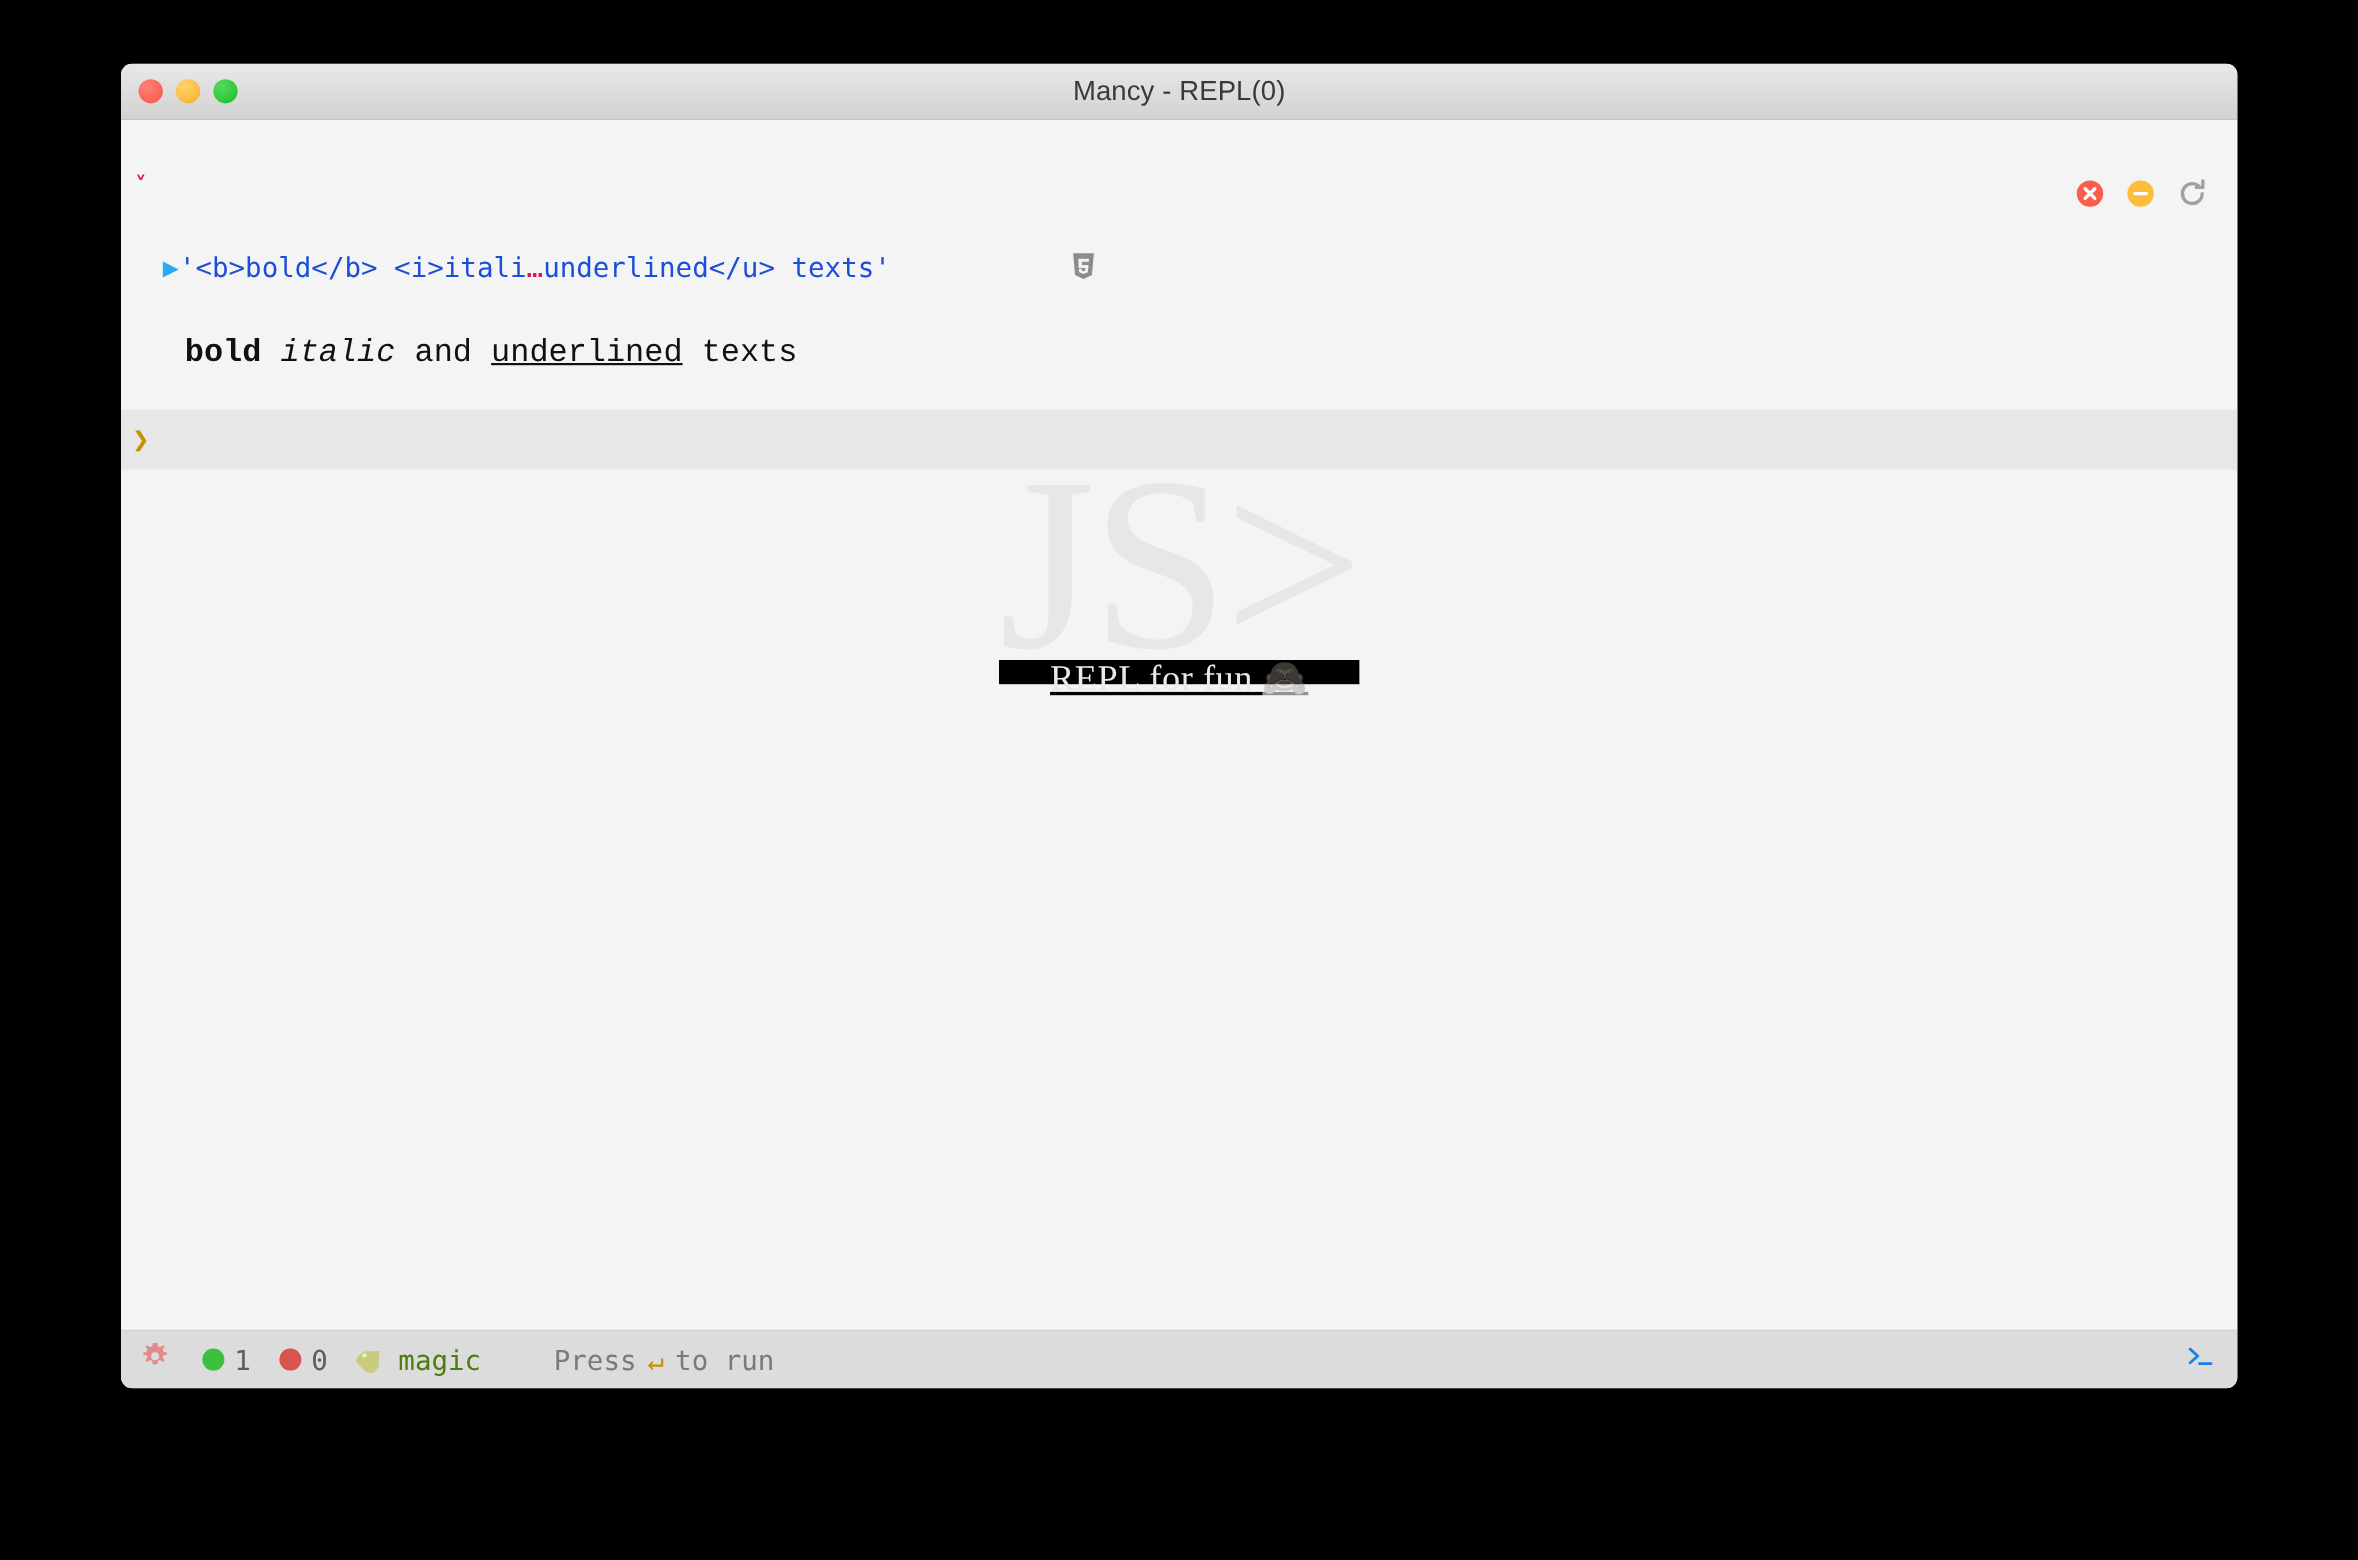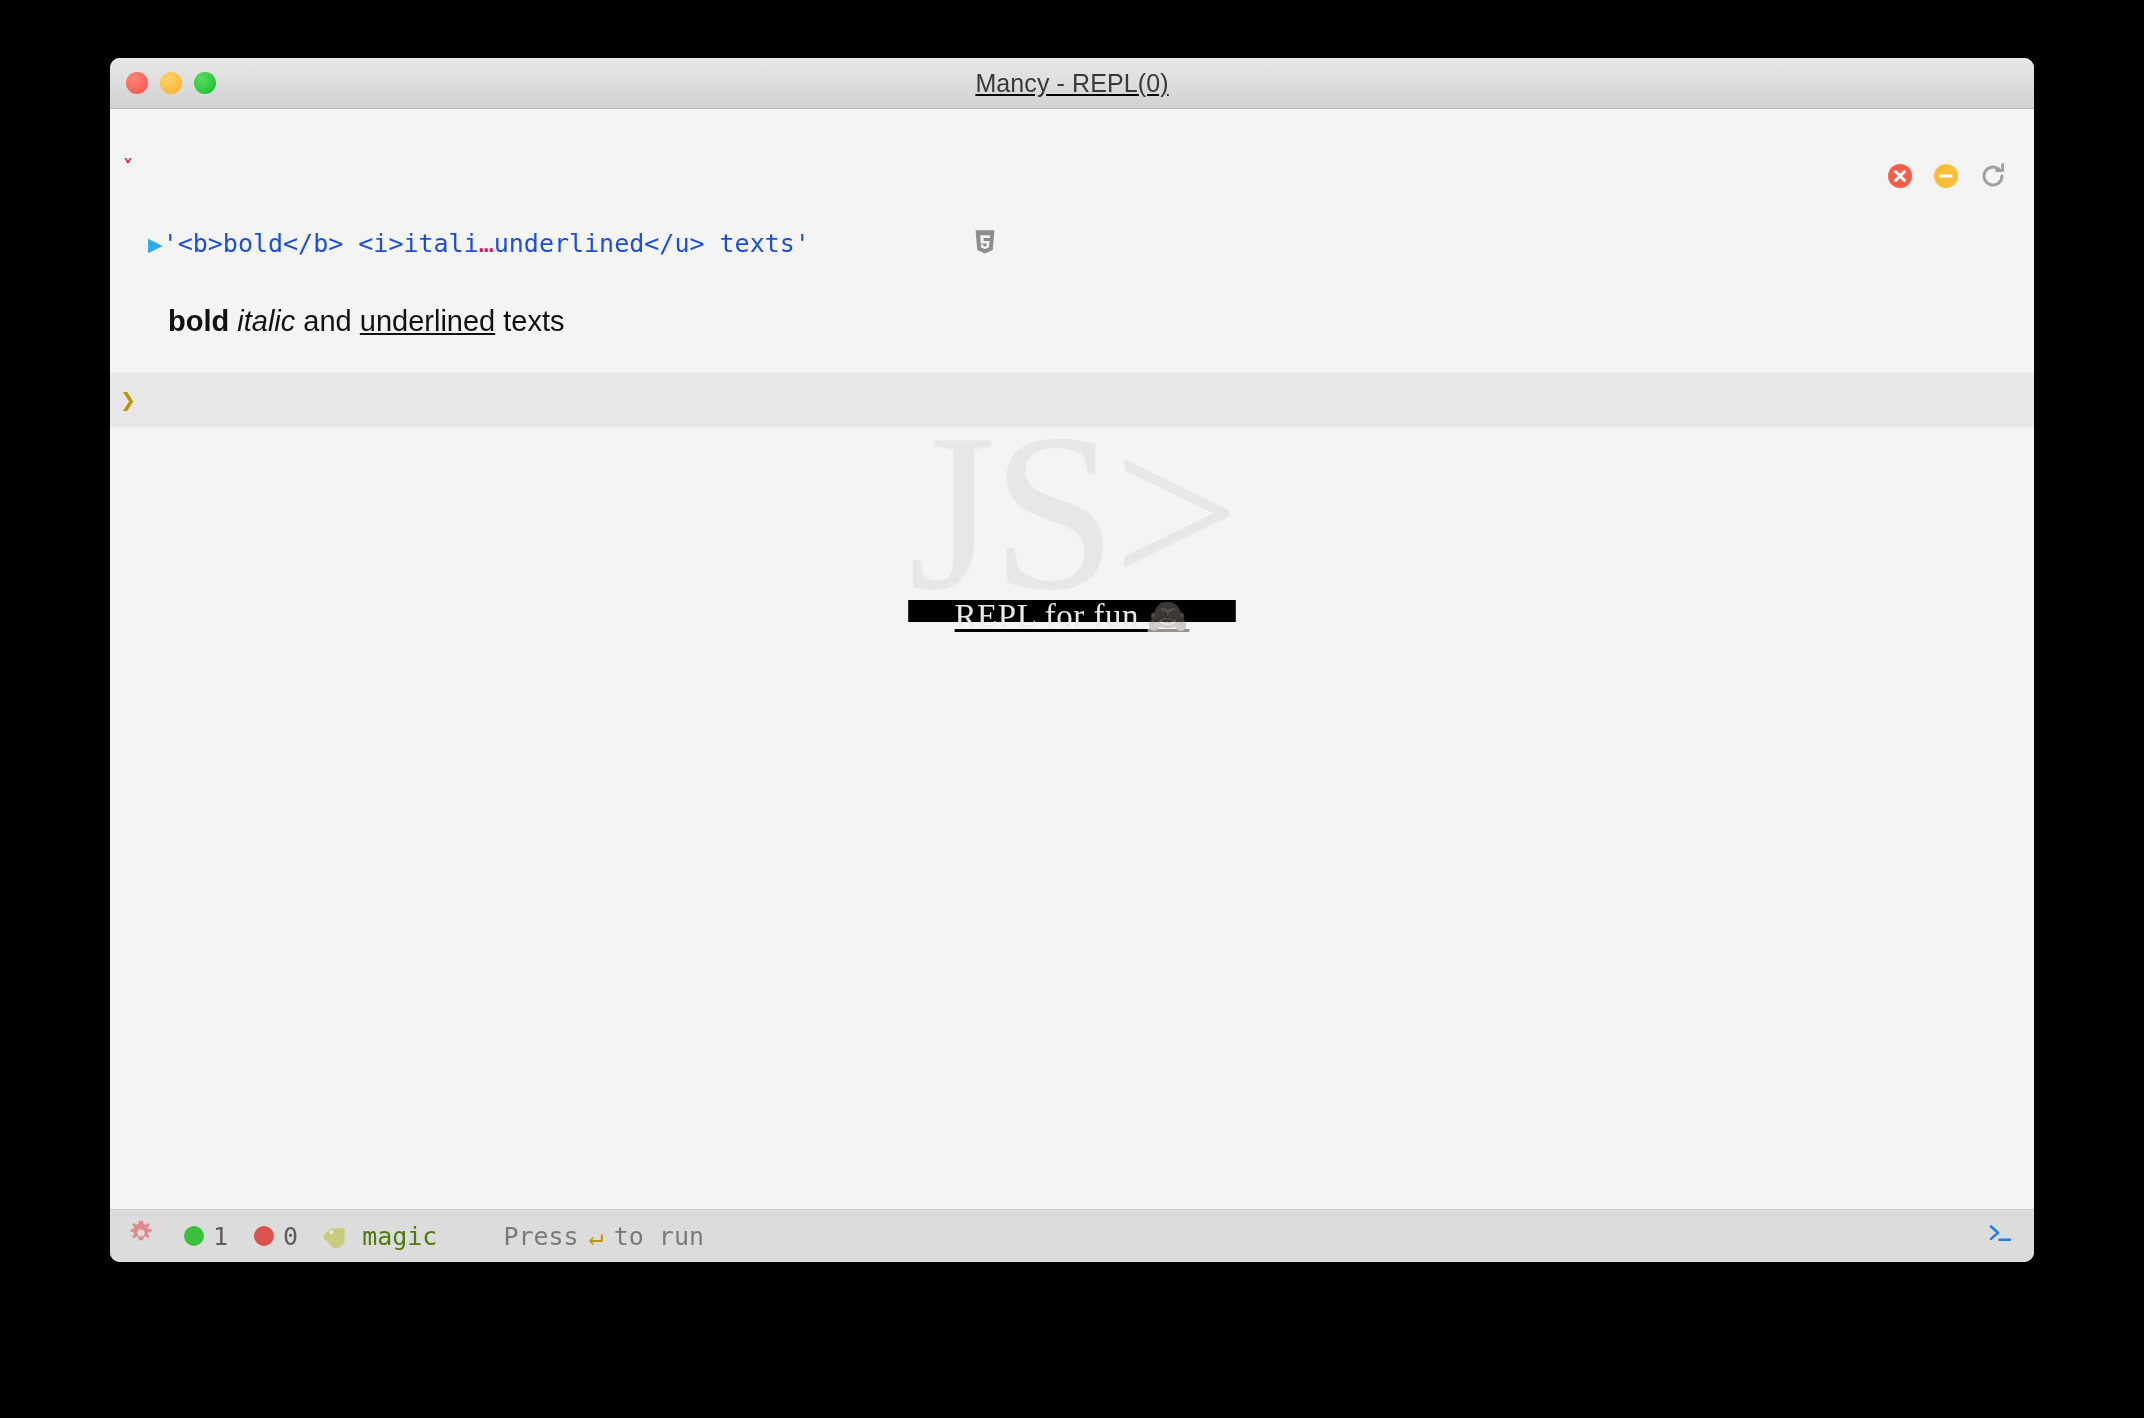--- a/index.html
+++ b/index.html
@@ -33,21 +33,20 @@
   
   #titlebar {
     position: relative;
     height: 50px;
     flex: 0 0 50px;
     background: linear-gradient(to bottom, #e8e8e8 0%, #dcdcdc 55%, #d2d2d2 100%);
     border-bottom: 1px solid #b6b6b6;
     display: flex;
     align-items: center;
     justify-content: center;
-    text-decoration: underline;
   }
   .traffic-lights {
     position: absolute;
     left: 16px;
     top: 0;
     height: 100%;
     display: flex;
     align-items: center;
     gap: 12px;
   }
@@ -164,21 +163,21 @@
   .ellipsis-trunc { color: #e0115f; }
   .html-badge {
     margin-left: 14px;
     display: inline-block;
     position: relative;
     top: 2px;
   }
 
   #render-line {
     padding: 14px 0 0 58px;
-    font-family: Liberation Sans, sans-serif;
+    font-family: Liberation Mono, monospace;
     font-size: 29px;
     line-height: 34px;
     color: #111111;
   }
   #render-line b { font-weight: bold; }
   #render-line i { font-style: italic; }
   #render-line u { text-decoration: underline; }
 
   
   #prompt-band {

